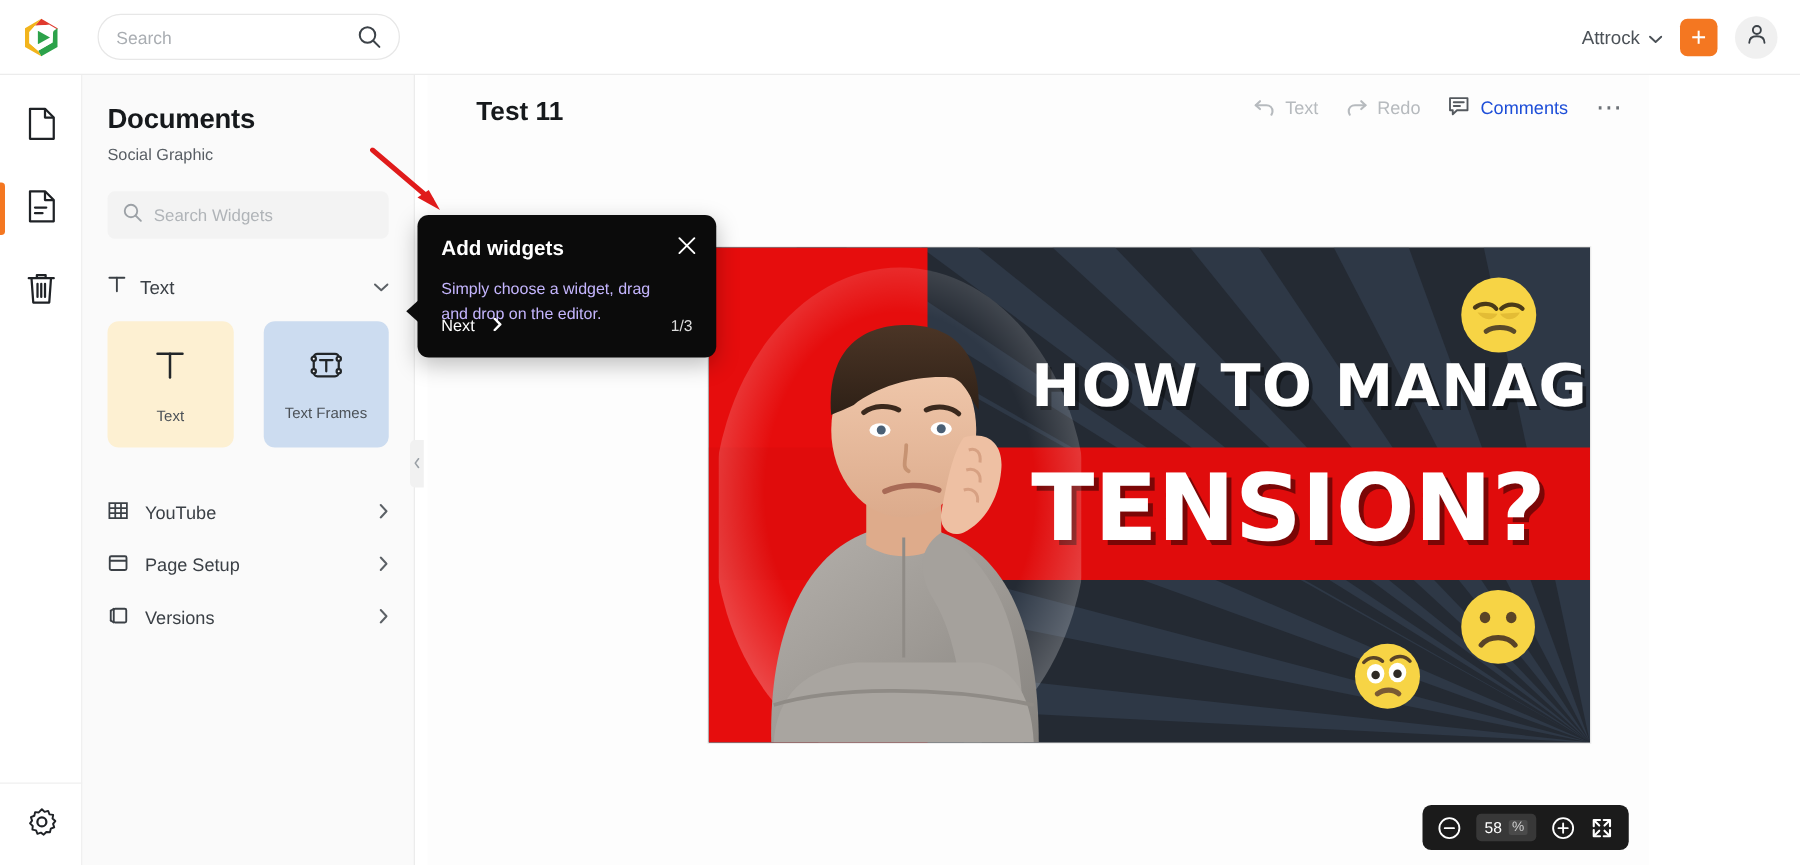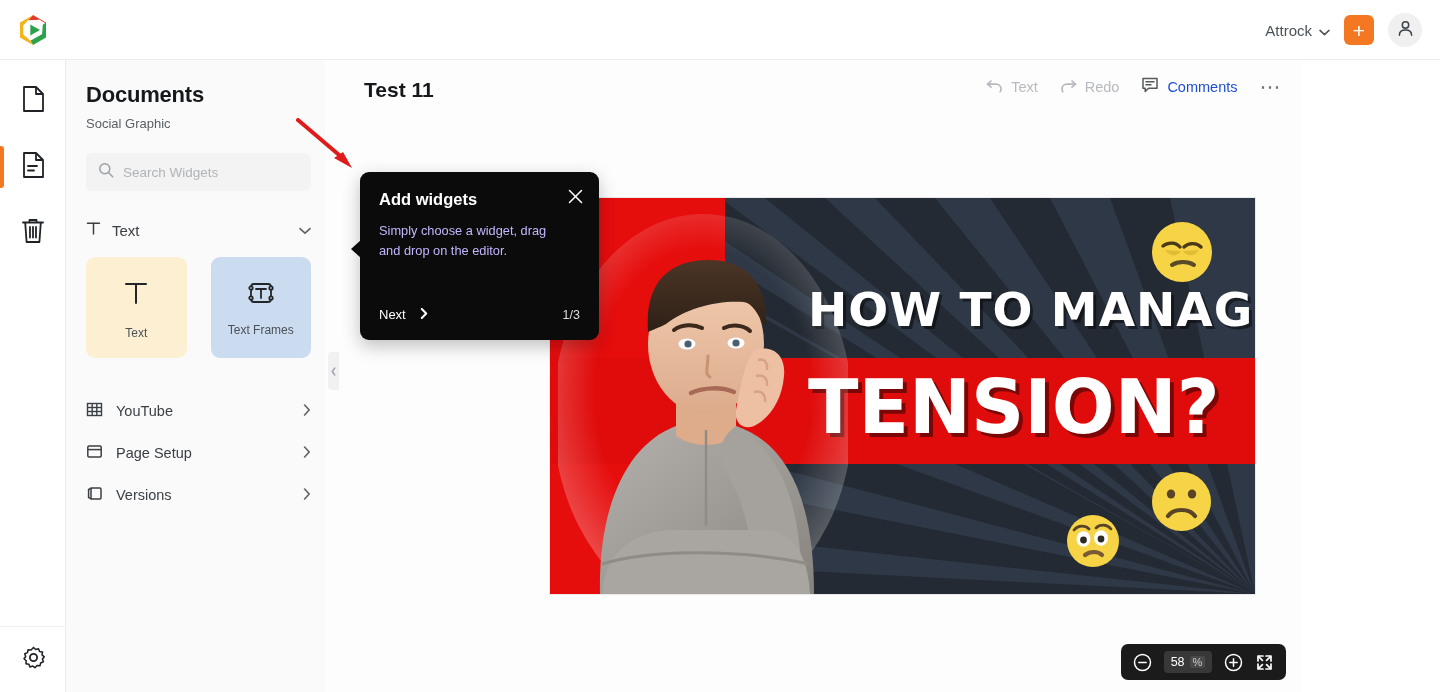--- a/index.html
+++ b/index.html
@@ -139,21 +139,21 @@
   .collapse-handle {
     position: absolute; left: 328px; top: 352px;
     width: 11px; height: 38px;
     background: #f1f1f1; border-radius: 4px 0 0 4px;
     display: flex; align-items: center; justify-content: center;
     cursor: pointer; z-index: 20;
   }
 
   
   .editor {
-    position: absolute; left: 325px; top: 60px;
+    position: absolute; left: 342px; top: 60px;
     width: 977px; height: 632px;
     background: #fdfdfd;
   }
   .doc-title {
     position: absolute; left: 39px; top: 18px;
     font-size: 21px; font-weight: bold; color: #16191c;
   }
   .ed-actions {
     position: absolute; right: 20px; top: 16px;
     display: flex; align-items: center; gap: 22px;
@@ -226,22 +226,22 @@
     background: #383838; border-radius: 4px;
     height: 22px; min-width: 48px;
     display: flex; align-items: center; justify-content: center; gap: 5px;
     cursor: pointer;
   }
   .zb-val .num { font-size: 12.5px; color: #fff; }
   .zb-val .pct { font-size: 11px; color: #cfcfcf; background:#4a4a4a; padding:0 3px; border-radius:2px; }
 
   
   .coach {
-    position: absolute; left: 360px; top: 172px;
-    width: 239px; height: 168px;
+    position: absolute; left: 334px; top: 172px;
+    width: 239px; height: 114px;
     background: #0b0b0b; border-radius: 9px;
     padding: 18px 19px 0 19px; z-index: 60;
     box-shadow: 0 6px 18px rgba(0,0,0,.25);
   }
   .coach:after {
     content: ""; position: absolute; left: -9px; top: 68px;
     width: 0; height: 0;
     border-top: 9px solid transparent;
     border-bottom: 9px solid transparent;
     border-right: 10px solid #0b0b0b;
@@ -277,20 +277,29 @@
     <svg width="34" height="34" viewBox="0 0 34 34">
       <path d="M17 2 L30 9.5 L30 10.5 L23.5 6.8 L12 7.5 Z" fill="#e03a2f"></path>
       <path d="M30 9.5 L30 24.5 L17 32 L14.5 27.5 L26 21 L26.5 12 Z" fill="#2ca24a"></path>
       <path d="M17 2 L12 7.5 L7.5 12.5 L7.5 21.5 L14.5 27.5 L17 32 L4 24.5 L4 9.5 Z" fill="#f2b41c"></path>
       <path d="M12 7.5 L23.5 6.8 L26.5 12 L26 21 L14.5 27.5 L7.5 21.5 L7.5 12.5 Z" fill="#ffffff"></path>
       <path d="M14.3 11.6 L24 17 L14.3 22.4 Z" fill="#2ca24a"></path>
       <path d="M14.3 11.6 L24 17 L14.3 22.4 Z" fill="none"></path>
     </svg>
   </div>
 
+  <div class="search-box">
+    <input value="" placeholder="Search" style="">
+    <span class="search-ico">
+      <svg width="19" height="19" viewBox="0 0 19 19" fill="none" stroke="#3c4248" stroke-width="1.6">
+        <circle cx="8" cy="8" r="6.2"></circle>
+          <line x1="12.6" y1="12.6" x2="17.5" y2="17.5" stroke-linecap="round"></line>
+      </svg>
+    </span>
+  </div>
 
   <div class="acct-wrap">
     <div class="acct-name">
       <span>Attrock</span>
       <span>
         <svg width="11" height="7" viewBox="0 0 11 7" fill="none" stroke="#4b5157" stroke-width="1.5">
           <path d="M1 1.4 L5.5 5.6 L10 1.4" stroke-linecap="round" stroke-linejoin="round"></path>
         </svg>
       </span>
     </div>

